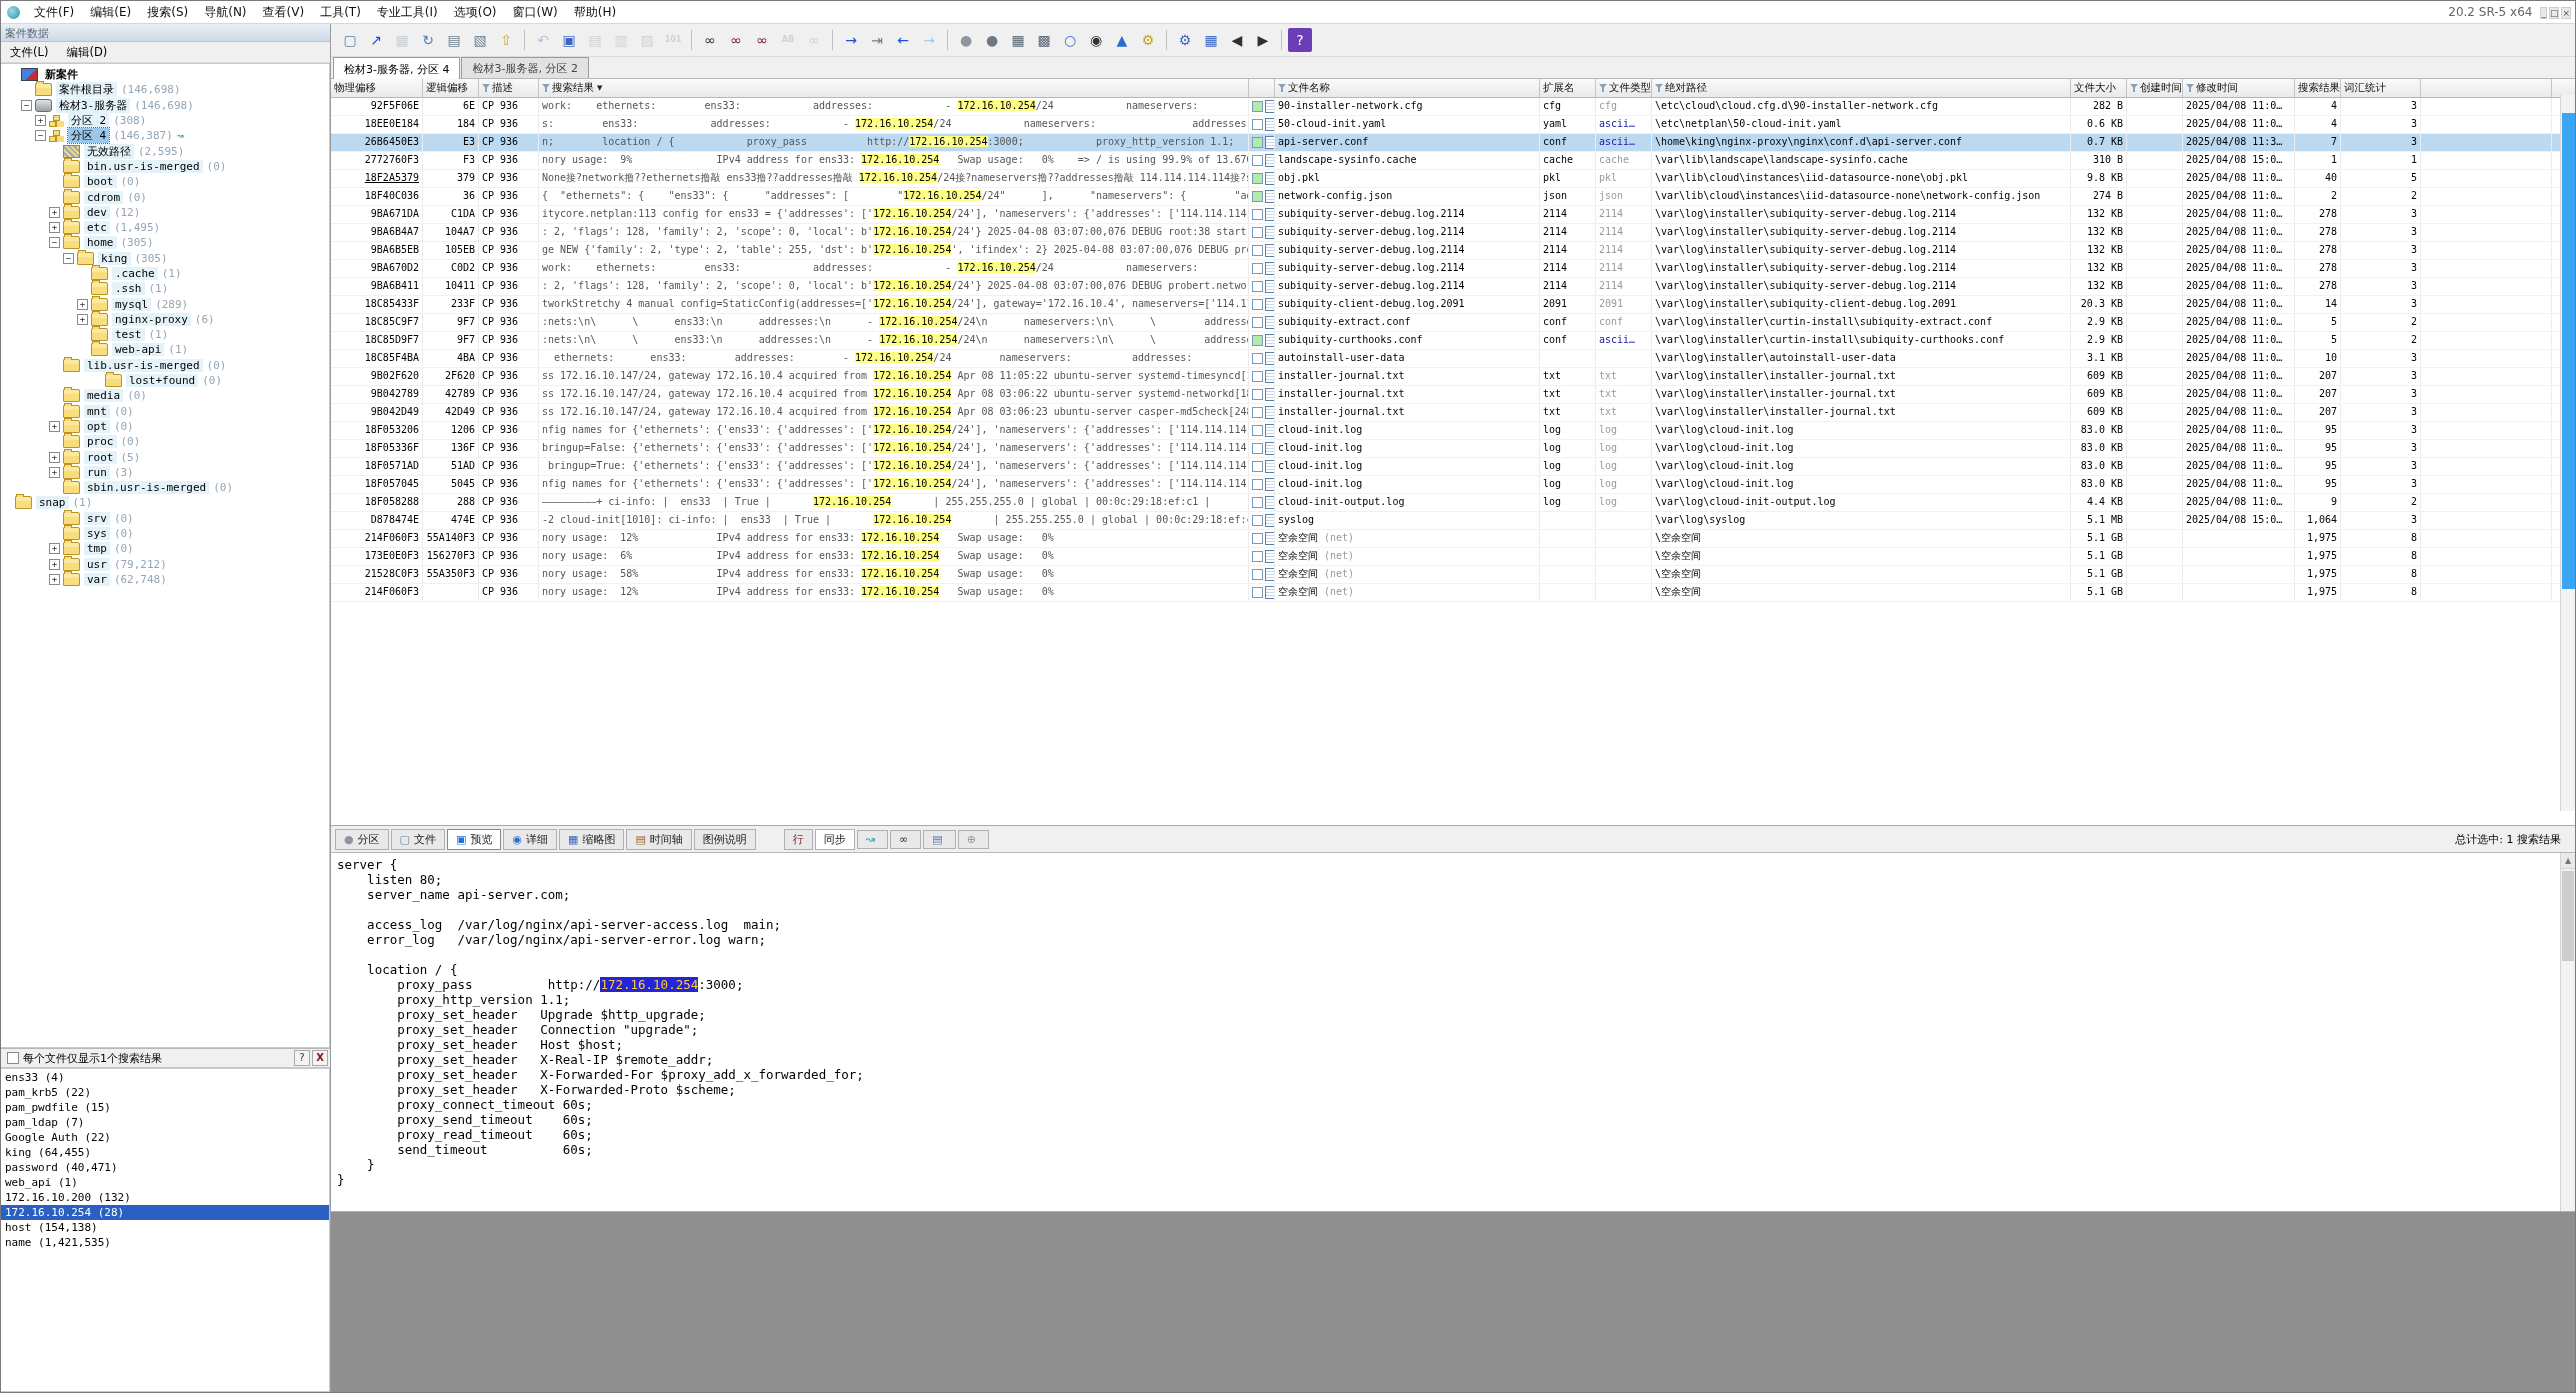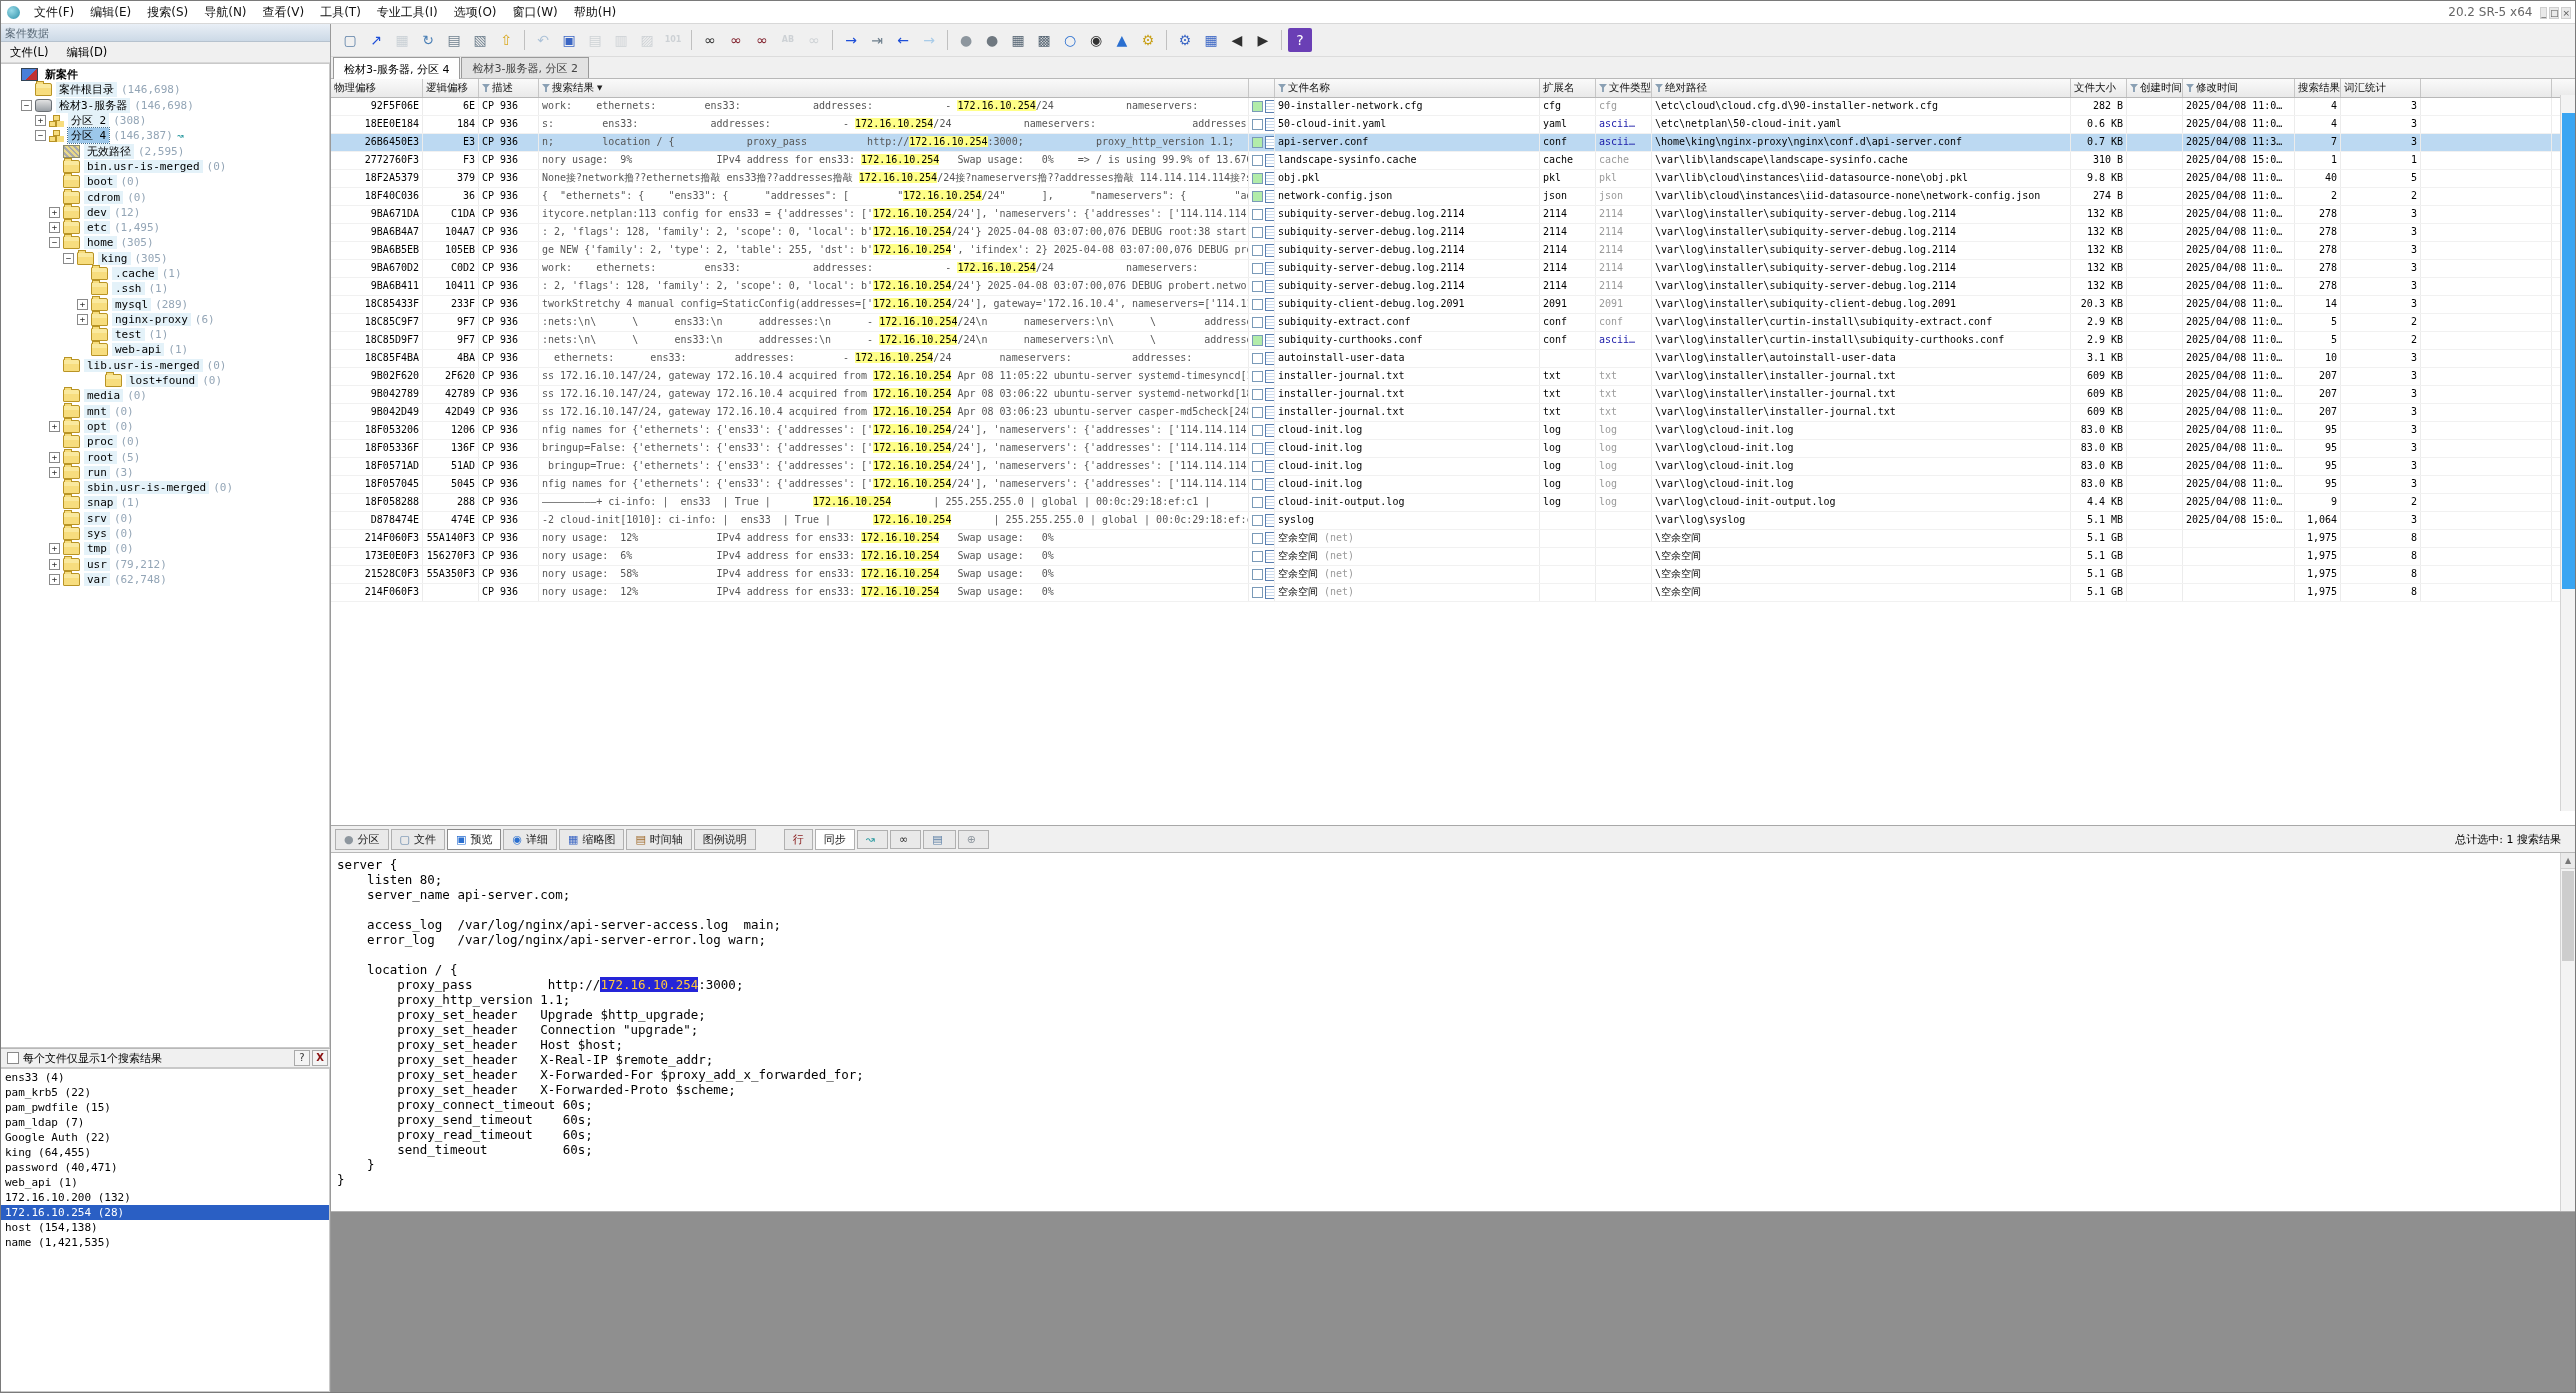--- a/index.html
+++ b/index.html
@@ -308,21 +308,21 @@
             <span class="ticon i-folder"></span>
             <span class="tlabel tint">run</span>
             <span class="tcount">(3)</span>
           </div>
           <div class="trow" style="padding-left: 48px;">
             <span class="tspacer"></span>
             <span class="ticon i-folder"></span>
             <span class="tlabel tint">sbin.usr-is-merged</span>
             <span class="tcount">(0)</span>
           </div>
-          <div class="trow" style="padding-left: 48px;">
+          <div class="trow" style="">
             <span class="tspacer"></span>
             <span class="ticon i-folder"></span>
             <span class="tlabel tint">snap</span>
             <span class="tcount">(1)</span>
           </div>
           <div class="trow" style="padding-left: 48px;">
             <span class="tspacer"></span>
             <span class="ticon i-folder"></span>
             <span class="tlabel tint">srv</span>
             <span class="tcount">(0)</span>
@@ -540,21 +540,21 @@
             <div class="cell typegray" style="width: 56px;">cache</div>
             <div class="cell" style="width: 419px;">\var\lib\landscape\landscape-sysinfo.cache</div>
             <div class="cell r" style="width: 56px;">310 B</div>
             <div class="cell" style="width: 56px;"></div>
             <div class="cell" style="width: 112px;">2025/04/08 15:0…</div>
             <div class="cell r" style="width: 46px;">1</div>
             <div class="cell r" style="width: 80px;">1</div>
             <div class="cell" style="width: 131px;"></div>
           </div>
           <div class="row">
-            <div class="cell r" style="width: 92px;">18F2A5379</div>
+            <div class="cell r" style="width: 92px; text-decoration: underline;">18F2A5379</div>
             <div class="cell r" style="width: 56px;">379</div>
             <div class="cell" style="width: 60px;">CP 936</div>
             <div class="cell" style="width: 710px;"><span class="ctx">None接?network撸??ethernets撸敲 ens33撸??addresses撸敲 </span><span class="hit">172.16.10.254</span><span class="ctx">/24接?nameservers撸??addresses撸敲 114.114.114.114接?se</span></div>
             <div class="cell" style="width: 26px;"><span class="indot green"></span><span class="docico"></span></div>
             <div class="cell" style="width: 265px;"><span>obj.pkl</span></div>
             <div class="cell" style="width: 56px;">pkl</div>
             <div class="cell typegray" style="width: 56px;">pkl</div>
             <div class="cell" style="width: 419px;">\var\lib\cloud\instances\iid-datasource-none\obj.pkl</div>
             <div class="cell r" style="width: 56px;">9.8 KB</div>
             <div class="cell" style="width: 56px;"></div>

